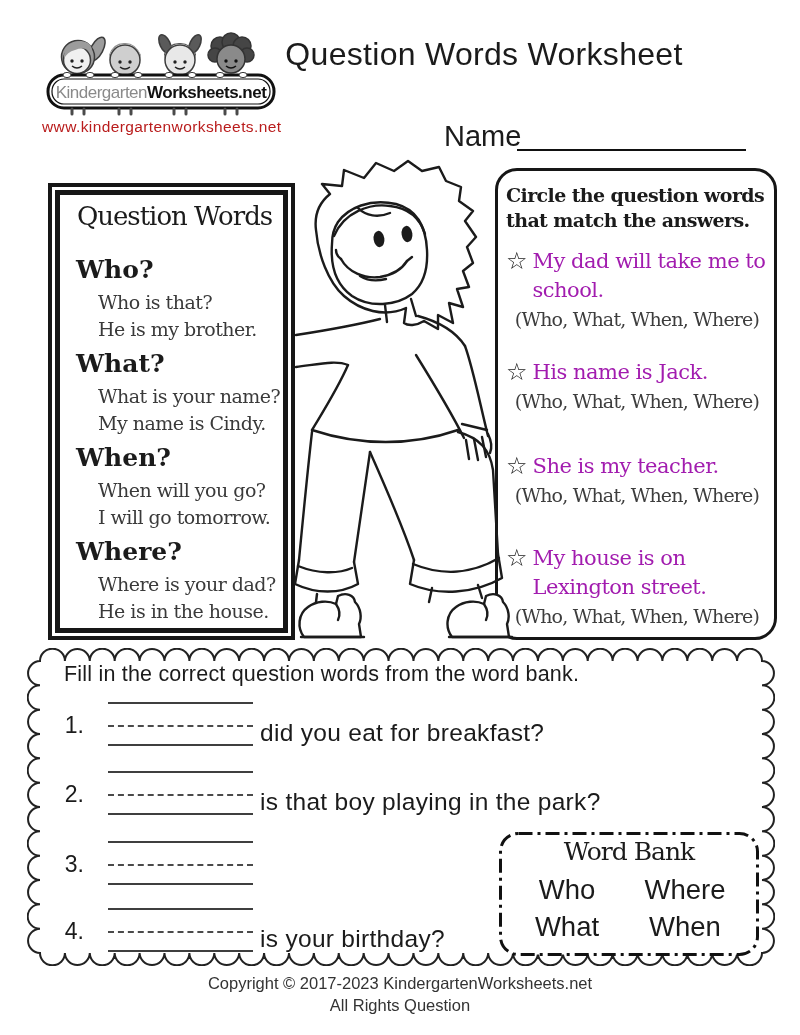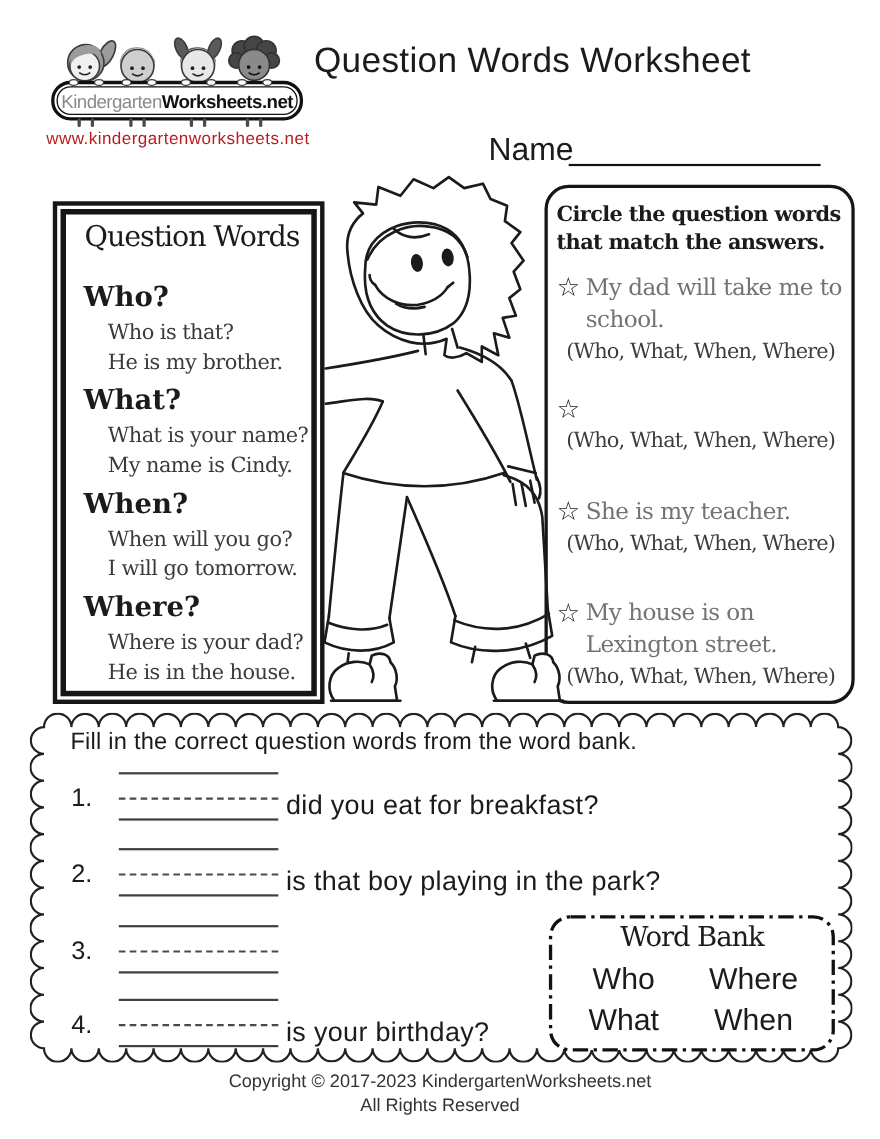--- a/index.html
+++ b/index.html
@@ -17,21 +17,21 @@
             font-family:"DejaVu Serif",serif;}
   .qw-title{font-size:26px;text-align:center;letter-spacing:-1px;margin-bottom:24px;}
   .qw-word{font-size:25px;font-weight:bold;margin:6px 0 4px 8px;line-height:30px;}
   .qw-line{margin-left:30px;font-size:19px;color:#3a3a3a;line-height:27px;letter-spacing:-.5px;}
   
   .circle-box{left:495px;top:168px;width:282px;height:472px;border:3px solid #161616;border-radius:22px;
               box-sizing:border-box;padding:12px 6px 0 8px;font-family:"DejaVu Serif",serif;background:#fff;}
   .circle-instr{font-size:19px;font-weight:bold;line-height:25px;letter-spacing:-.6px;}
   .c-item{display:flex;align-items:flex-start;}
   .c-star{font-family:"DejaVu Sans",sans-serif;font-size:24px;line-height:28px;margin-right:5px;}
-  .c-sentence{font-size:21px;line-height:29px;color:#737373;letter-spacing:-.5px;}
+  .c-sentence{font-size:21px;line-height:29px;color:#a21caf;letter-spacing:-.5px;}
   .c-options{font-size:19px;line-height:26px;color:#3d3d3d;letter-spacing:-.8px;margin-top:1px;text-align:center;}
   .mt14{margin-top:14px;}.mt26{margin-top:26px;}.mt38{margin-top:38px;}.mt36{margin-top:36px;}
   
   .fill-instr{left:64px;top:662px;font-size:21.5px;letter-spacing:.2px;}
   .f-item{position:absolute;left:0;width:780px;height:52px;}
   .f-num{position:absolute;left:46px;top:10px;width:38px;text-align:right;font-size:23px;}
   .f-blank{position:absolute;left:108px;top:0;width:145px;height:44px;}
   .f-blank .solid1{position:absolute;left:0;top:0;width:100%;border-top:2px solid #3f3f3f;}
   .f-blank .dash{position:absolute;left:0;top:23px;width:100%;border-top:2px dashed #4a4a4a;}
   .f-blank .solid2{position:absolute;left:0;top:42px;width:100%;border-top:2px solid #3f3f3f;}
@@ -153,20 +153,21 @@
     <div class="circle-instr">Circle the question words that match the answers.</div>
 
     <div class="c-item mt14">
       <span class="c-star">☆</span>
       <span class="c-sentence">My dad will take me to school.</span>
     </div>
     <div class="c-options">(Who, What, When, Where)</div>
 
     <div class="c-item mt26">
       <span class="c-star">☆</span>
+      <span class="c-sentence">His name is Jack.</span>
     </div>
     <div class="c-options">(Who, What, When, Where)</div>
 
     <div class="c-item mt38">
       <span class="c-star">☆</span>
       <span class="c-sentence">She is my teacher.</span>
     </div>
     <div class="c-options">(Who, What, When, Where)</div>
 
     <div class="c-item mt36">
@@ -271,16 +272,16 @@
   <div class="abs wb-title">Word Bank</div>
   <div class="abs wb-grid">
     <span class="wb-word">Who</span>
     <span class="wb-word">Where</span>
     <span class="wb-word">What</span>
     <span class="wb-word">When</span>
   </div>
 
   <div class="abs footer">
     <div>Copyright © 2017-2023 KindergartenWorksheets.net</div>
-    <div>All Rights Reserved</div>
+    <div>All Rights Question</div>
   </div>
 
 </div>
 
 </body></html>

